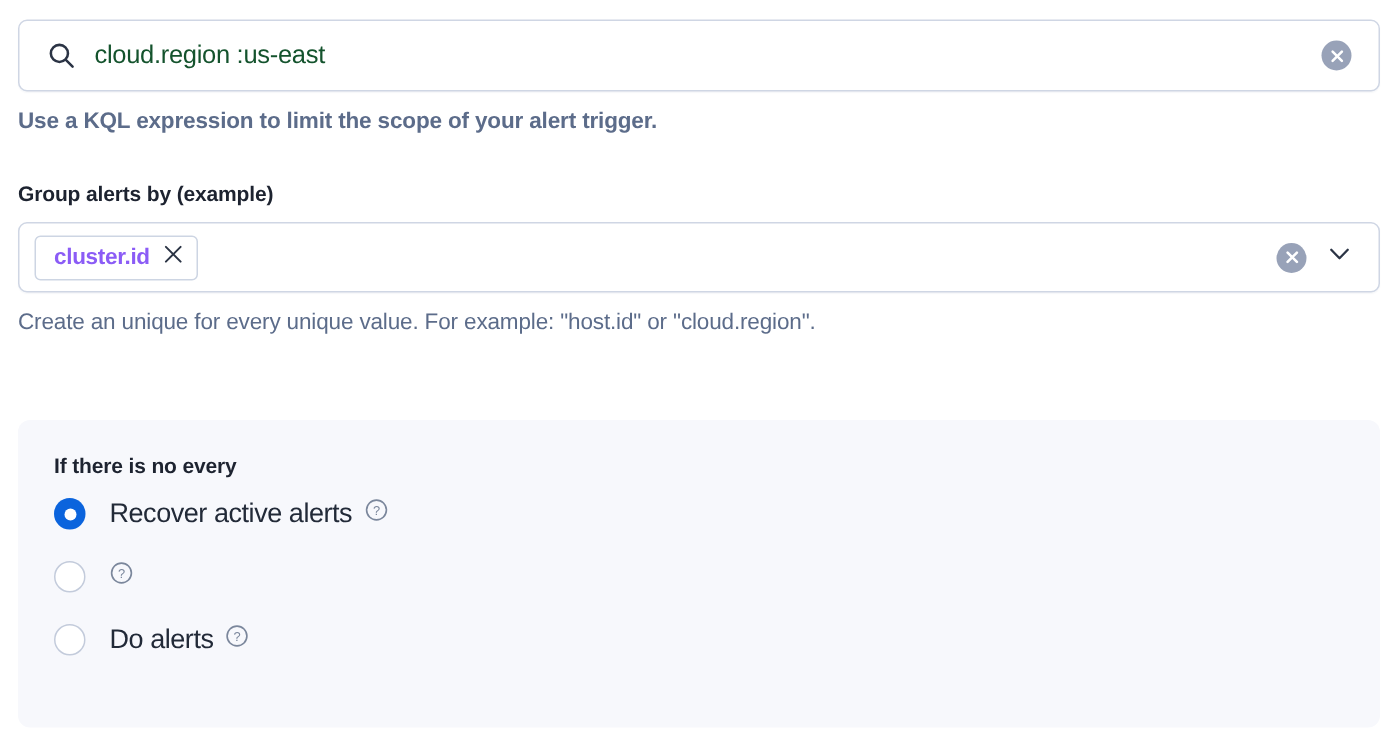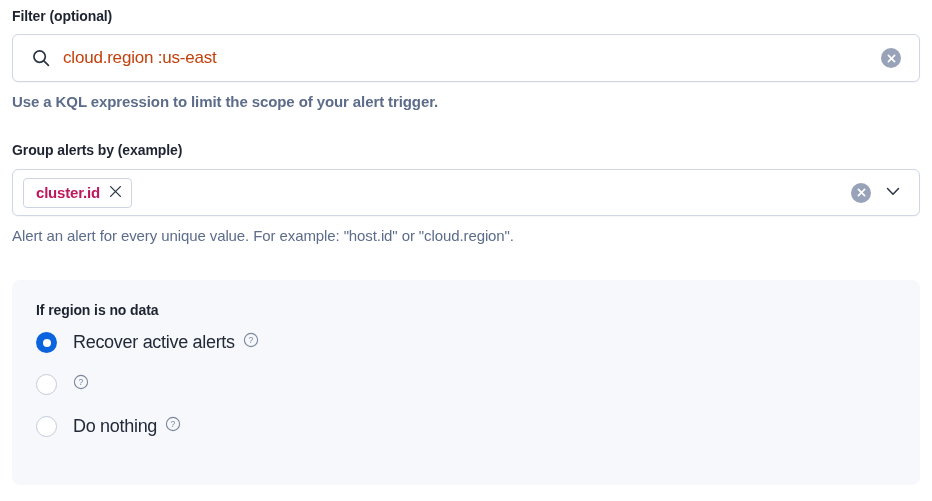--- a/index.html
+++ b/index.html
@@ -55,21 +55,21 @@
     width: 20px;
     height: 20px;
     margin-left: 18px;
     margin-right: 12px;
     flex: 0 0 auto;
     display: block;
   }
   .input-value {
     flex: 1 1 auto;
     font-size: 17px;
-    color: #c2410c;
+    color: #14532d;
     letter-spacing: -0.2px;
     white-space: nowrap;
     overflow: hidden;
   }
   .clear-btn {
     flex: 0 0 auto;
     width: 20px;
     height: 20px;
     border-radius: 50%;
     background: #98a2b8;
@@ -102,21 +102,21 @@
     border-radius: 4px;
     background: #ffffff;
     display: inline-flex;
     align-items: center;
     gap: 9px;
     cursor: pointer;
   }
   .pill-label {
     font-size: 15px;
     font-weight: 700;
-    color: #be185d;
+    color: #8b5cf6;
     letter-spacing: -0.2px;
   }
   .pill-x { display: block; }
   .combo-spacer { flex: 1 1 auto; }
   .combo-clear {
     flex: 0 0 auto;
     width: 20px;
     height: 20px;
     border-radius: 50%;
     background: #98a2b8;
@@ -191,21 +191,20 @@
     white-space: nowrap;
   }
   .help-icon { display: block; flex: 0 0 auto; cursor: pointer; }
 </style>
 </head>
 <body>
 
 <div class="page">
 
   <div class="field-block" style="padding-top:6px;">
-    <div class="field-label">Filter (optional)</div>
 
     <div class="input-shell" style="margin-top:7px;">
       <span class="search-icon">
         <svg width="20" height="20" viewBox="0 0 20 20" fill="none">
           <circle cx="8.6" cy="8.6" r="5.7" stroke="#2b3445" stroke-width="1.7"></circle>
           <line x1="12.9" y1="12.9" x2="17.4" y2="17.4" stroke="#2b3445" stroke-width="1.7" stroke-linecap="round"></line>
         </svg>
       </span>
       <span class="input-value">cloud.region :us-east</span>
       <span class="clear-btn">
@@ -239,25 +238,25 @@
           <line x1="8.6" y1="2.4" x2="2.4" y2="8.6" stroke="#ffffff" stroke-width="1.7" stroke-linecap="round"></line>
         </svg>
       </span>
       <span class="combo-caret">
         <svg width="20" height="20" viewBox="0 0 20 20" fill="none">
           <polyline points="4.5,7.5 10,13.2 15.5,7.5" stroke="#2b3445" stroke-width="1.5" stroke-linecap="round" stroke-linejoin="round"></polyline>
         </svg>
       </span>
     </div>
 
-    <div class="help-text" style="margin-top:9px;">Alert an alert for every unique value. For example: "host.id" or "cloud.region".</div>
+    <div class="help-text" style="margin-top:9px;">Create an unique for every unique value. For example: "host.id" or "cloud.region".</div>
   </div>
 
   <div class="panel">
-    <div class="panel-title">If region is no data</div>
+    <div class="panel-title">If there is no every</div>
 
     <div class="radio-row">
       <span class="radio checked"></span>
       <span class="radio-label">Recover active alerts</span>
       <span class="help-icon">
         <svg width="16" height="16" viewBox="0 0 16 16" fill="none">
           <circle cx="8" cy="8" r="6.6" stroke="#7b879c" stroke-width="1.1"></circle>
           <text x="8" y="11.4" text-anchor="middle" font-family="Liberation Sans, sans-serif" font-size="8.6" fill="#7b879c">?</text>
         </svg>
       </span>
@@ -268,21 +267,21 @@
       <span class="help-icon">
         <svg width="16" height="16" viewBox="0 0 16 16" fill="none">
           <circle cx="8" cy="8" r="6.6" stroke="#7b879c" stroke-width="1.1"></circle>
           <text x="8" y="11.4" text-anchor="middle" font-family="Liberation Sans, sans-serif" font-size="8.6" fill="#7b879c">?</text>
         </svg>
       </span>
     </div>
 
     <div class="radio-row">
       <span class="radio"></span>
-      <span class="radio-label">Do nothing</span>
+      <span class="radio-label">Do alerts</span>
       <span class="help-icon">
         <svg width="16" height="16" viewBox="0 0 16 16" fill="none">
           <circle cx="8" cy="8" r="6.6" stroke="#7b879c" stroke-width="1.1"></circle>
           <text x="8" y="11.4" text-anchor="middle" font-family="Liberation Sans, sans-serif" font-size="8.6" fill="#7b879c">?</text>
         </svg>
       </span>
     </div>
   </div>
 
 </div>

